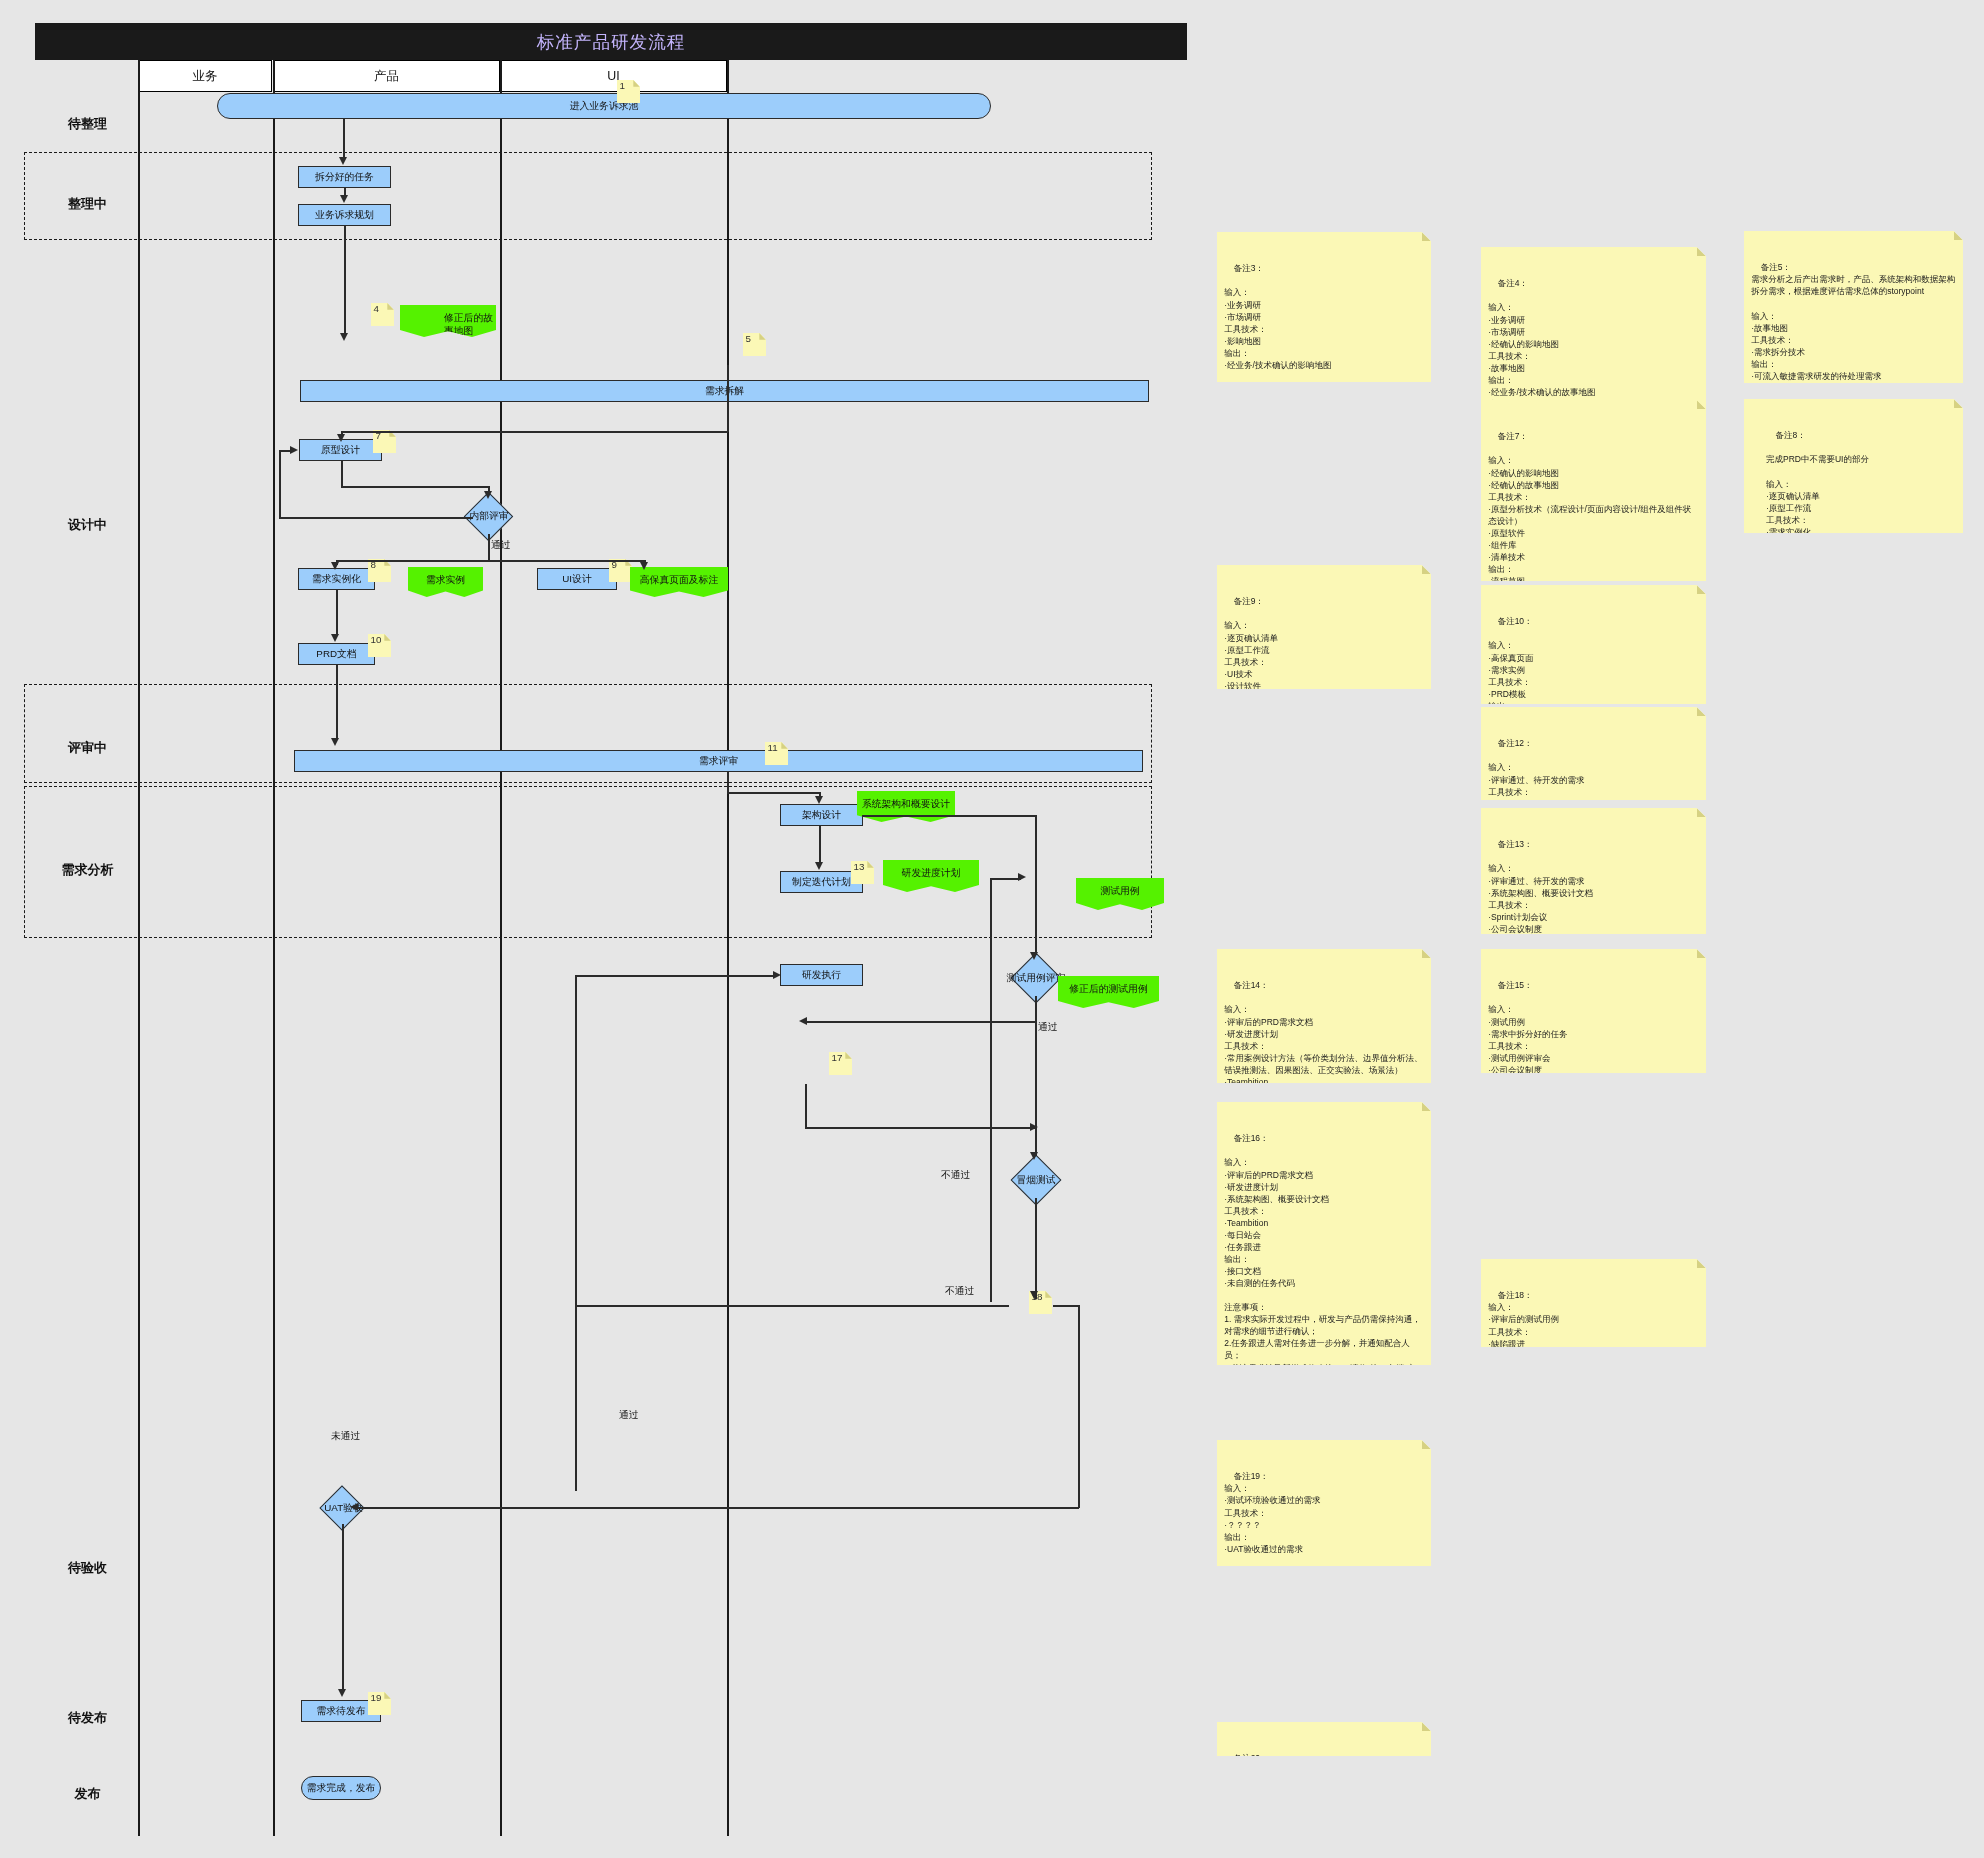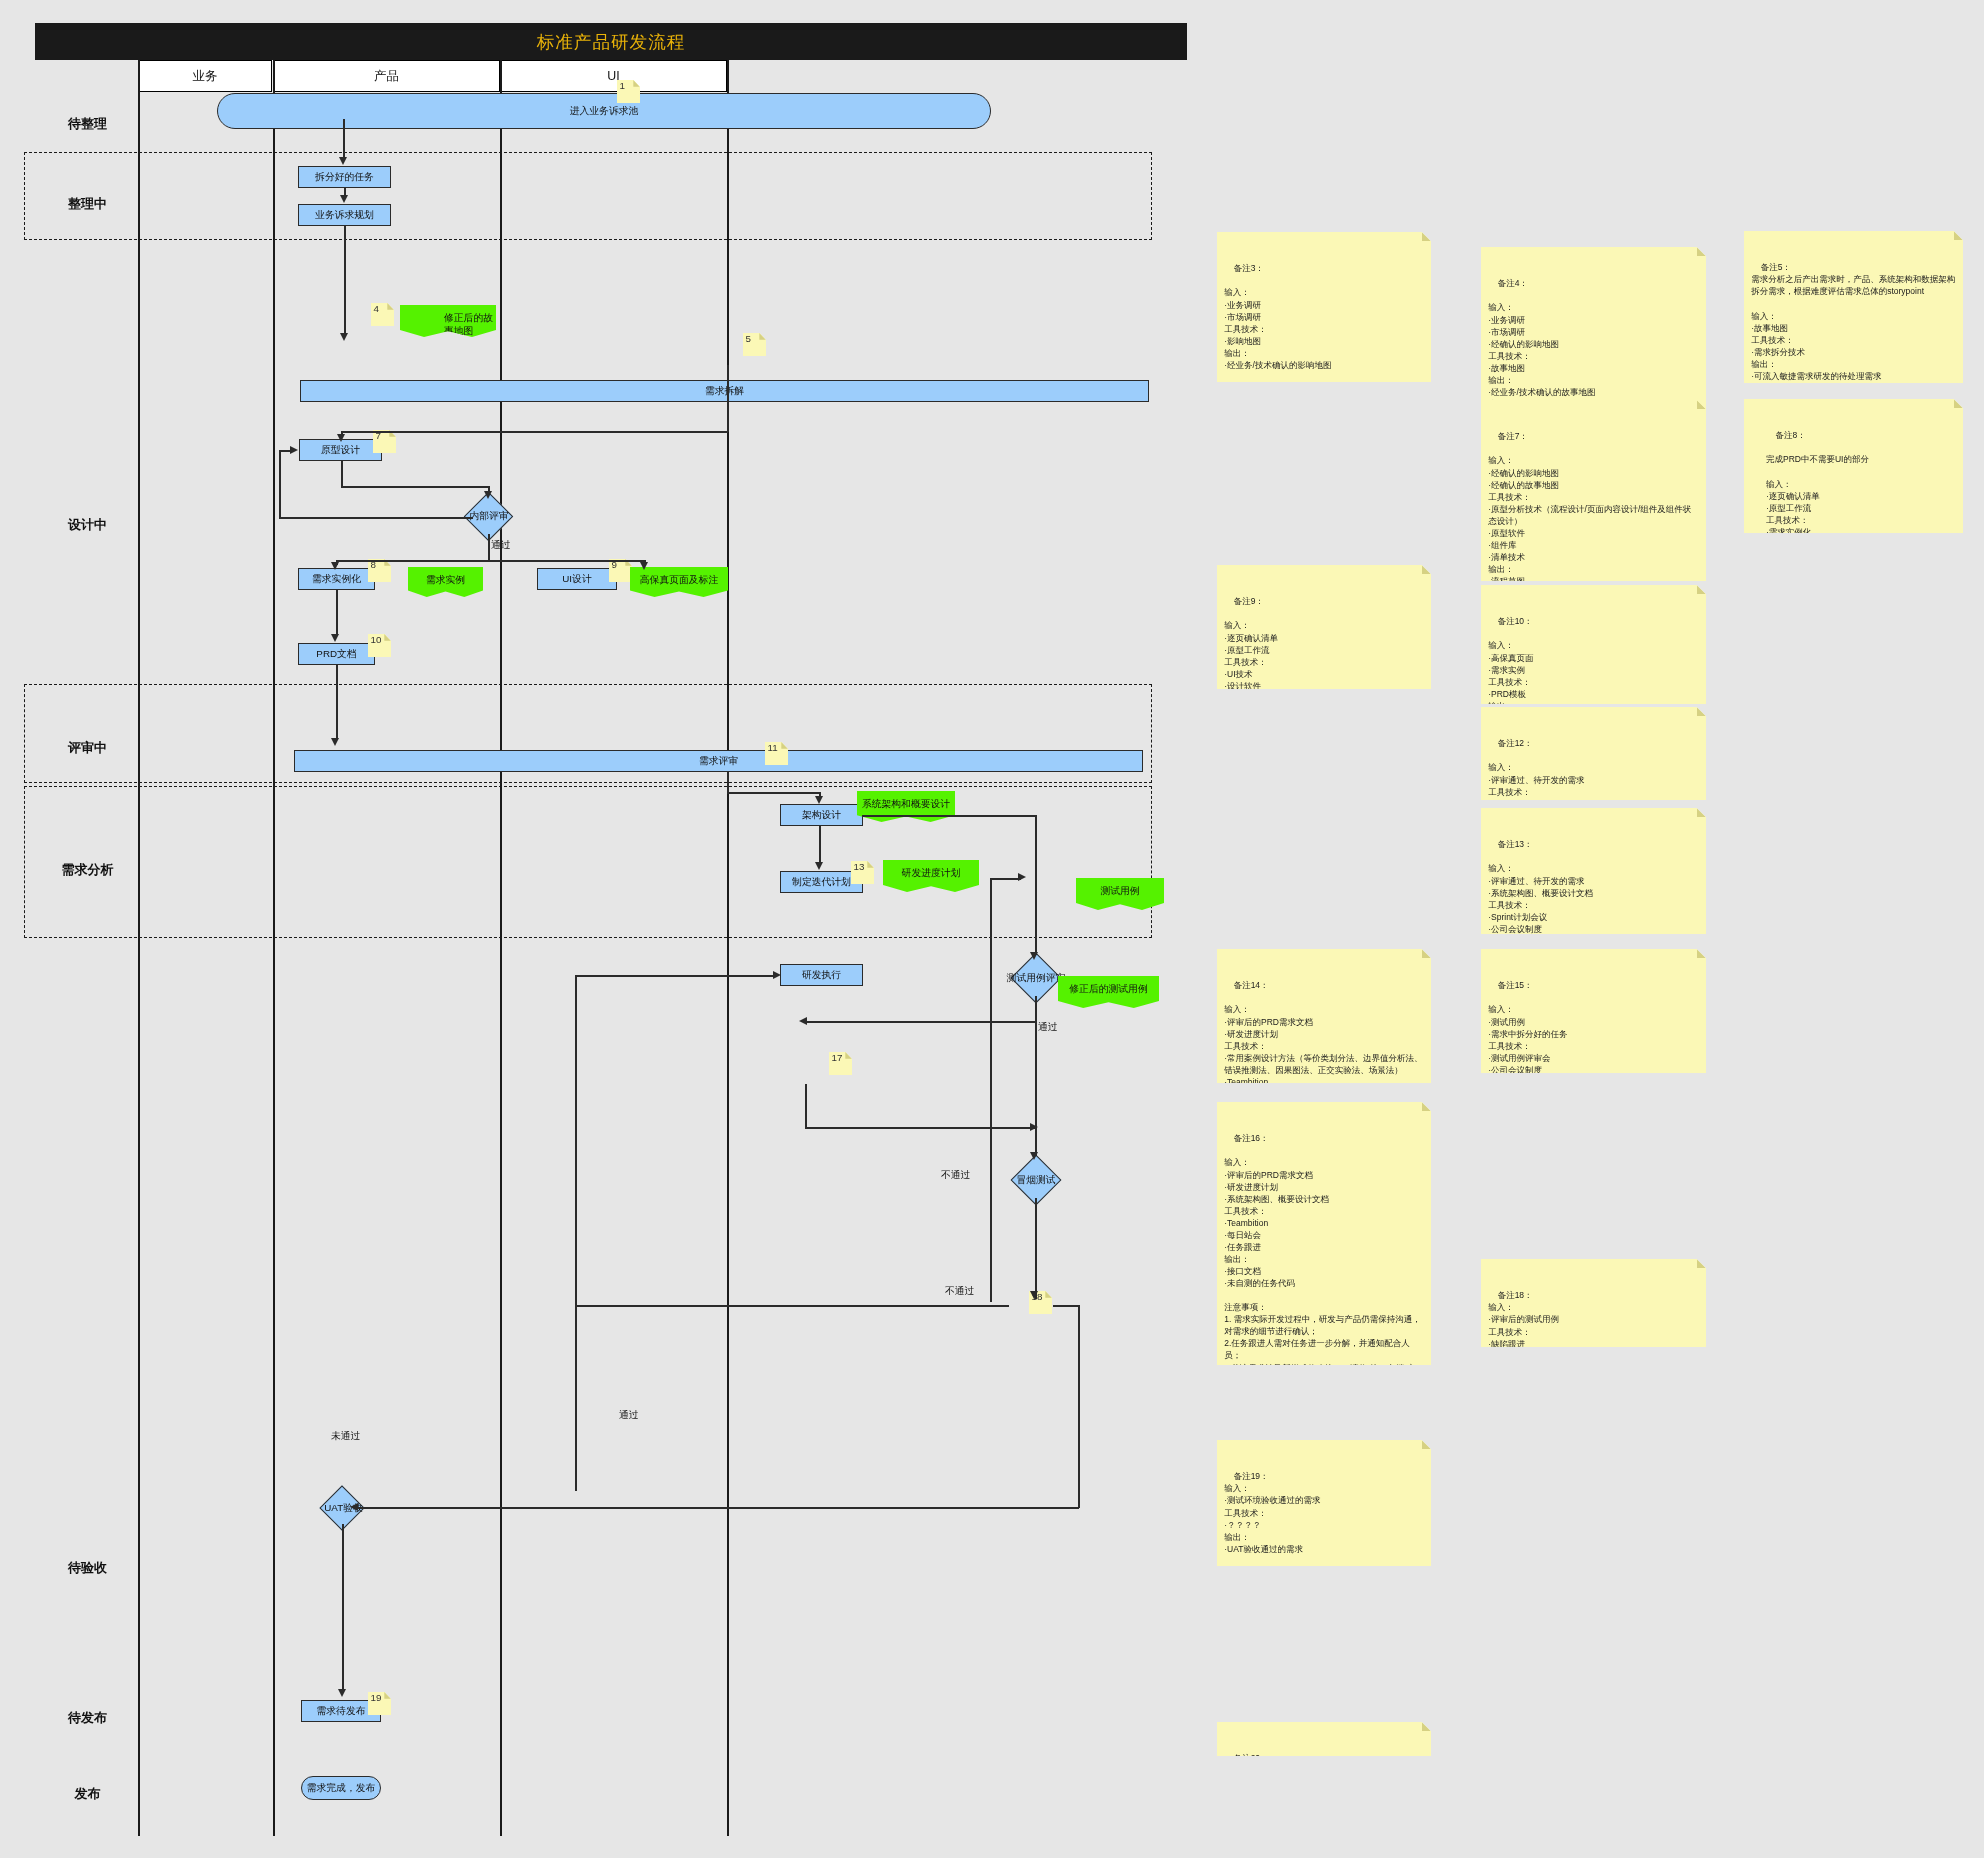--- a/index.html
+++ b/index.html
@@ -1,21 +1,21 @@
 <!DOCTYPE html>
 <html style="font-size:8.3px"><head>
 <meta charset="utf-8">
 <style>
   html,body{margin:0;padding:0;background:#e6e6e6;}
   body{font-family:"Liberation Sans","DejaVu Sans",sans-serif;}
   #page{position:relative;width:1985px;height:1859px;background:#e6e6e6;overflow:hidden;}
 
   
   .title-bar{position:absolute;left:35px;top:23px;width:1152px;height:37px;background:#1a1a1a;
-             color:#eab308;display:flex;align-items:center;justify-content:center;
+             color:#c4b5fd;display:flex;align-items:center;justify-content:center;
              font-size:17.6px;letter-spacing:1px;}
 
   
   .lane-head{position:absolute;top:60px;height:32px;background:#fff;border:1px solid #000;
              display:flex;align-items:center;justify-content:center;font-size:12.4px;color:#111;
              box-sizing:border-box;}
 
   
   .lane-sep{position:absolute;width:1.5px;background:#1a1a1a;}
   .lane-left-border{position:absolute;width:1.5px;background:#1a1a1a;}
@@ -98,21 +98,21 @@
   <div class="stage-label" style="top:739px;">评审中</div>
   <div class="stage-label" style="top:861px;">需求分析</div>
   <div class="stage-label" style="top:1559px;">待验收</div>
   <div class="stage-label" style="top:1709px;">待发布</div>
   <div class="stage-label" style="top:1785px;">发布</div>
 
   <div class="dash-group" style="left:24px;top:152px;width:1128px;height:88px;"></div>
   <div class="dash-group" style="left:24px;top:684px;width:1128px;height:99px;"></div>
   <div class="dash-group" style="left:24px;top:786px;width:1128px;height:152px;"></div>
 
-  <div class="node pill" style="left:217px;top:93px;width:774px;height:36px;">进入业务诉求池</div>
+  <div class="node pill" style="left:217px;top:93px;width:774px;height:26px;">进入业务诉求池</div>
   <div class="sticky-num" style="left:617px;top:80px;">1</div>
 
   <div class="node" style="left:298px;top:166px;width:93px;height:22px;">拆分好的任务</div>
 
   <div class="node" style="left:298px;top:204px;width:93px;height:22px;">业务诉求规划</div>
 
   <div class="node" style="left:300px;top:343px;width:849px;height:22px;margin-top:37px;">需求拆解</div>
   <div class="sticky-num" style="left:743px;top:333px;">5</div>
 
   <div class="sticky-num" style="left:371px;top:303px;">4</div>

